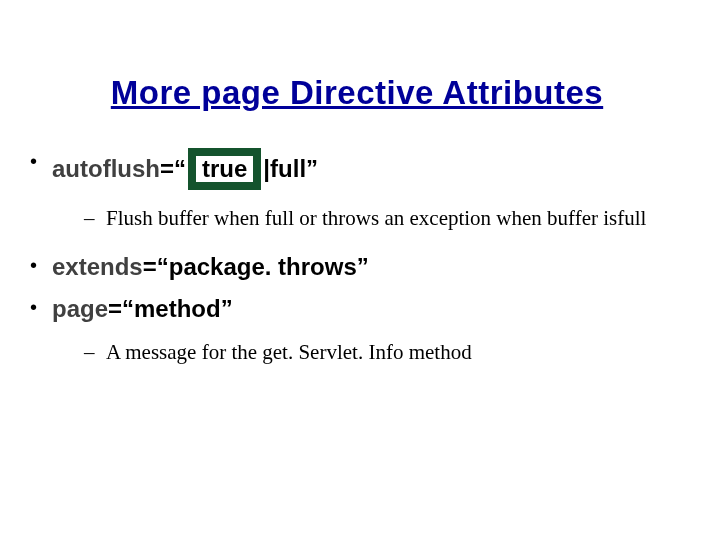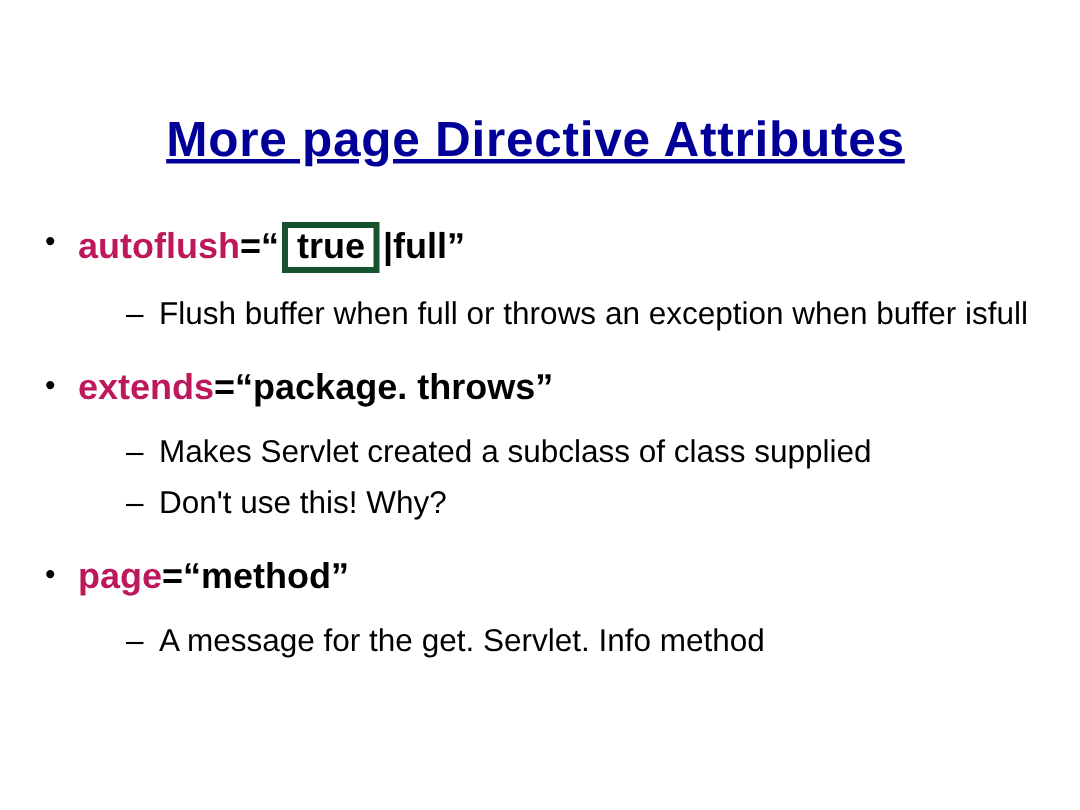--- a/index.html
+++ b/index.html
@@ -47,45 +47,46 @@
     font-size: 20px;
     line-height: 26px;
     color: #000;
   }
   .b1-line {
     font-size: 24px;
     font-weight: bold;
     line-height: 30px;
     margin-bottom: 12px;
   }
-  .attr { color: #be185d; }
+  .attr { color: #404040; }
   ul.sub {
     list-style: none;
     padding: 0;
     margin: 0 0 18px 32px;
+    font-family: Liberation Serif, serif;
   }
   ul.sub > li {
     position: relative;
     padding-left: 22px;
     font-size: 21px;
     line-height: 32px;
     color: #000;
     margin-bottom: 2px;
   }
   ul.sub > li::before {
     content: "–";
     position: absolute;
     left: 0;
     top: 0;
     font-size: 21px;
     color: #000;
   }
   .highlight-box {
     display: inline-block;
-    border: 4px solid #14532d;
+    border: 8px solid #14532d;
     padding: 0 6px 0 6px;
     margin: 0 2px;
     line-height: 26px;
   }
   .page-num {
     position: absolute;
     bottom: 24px;
     right: 10px;
     font-size: 16px;
     font-family: "Comic Sans MS", cursive, sans-serif;
@@ -106,24 +107,20 @@
       </div>
       <ul class="sub">
         <li>Flush buffer when full or throws an exception when buffer isfull</li>
       </ul>
     </li>
 
     <li>
       <div class="b1-line">
         <span class="attr">extends</span><span>=“package. throws”</span>
       </div>
-      <ul class="sub">
-        <li>Makes Servlet created a subclass of class supplied</li>
-        <li>Don't use this! Why?</li>
-      </ul>
     </li>
 
     <li>
       <div class="b1-line">
         <span class="attr">page</span><span>=“method”</span>
       </div>
       <ul class="sub">
         <li>A message for the get. Servlet. Info method</li>
       </ul>
     </li>

